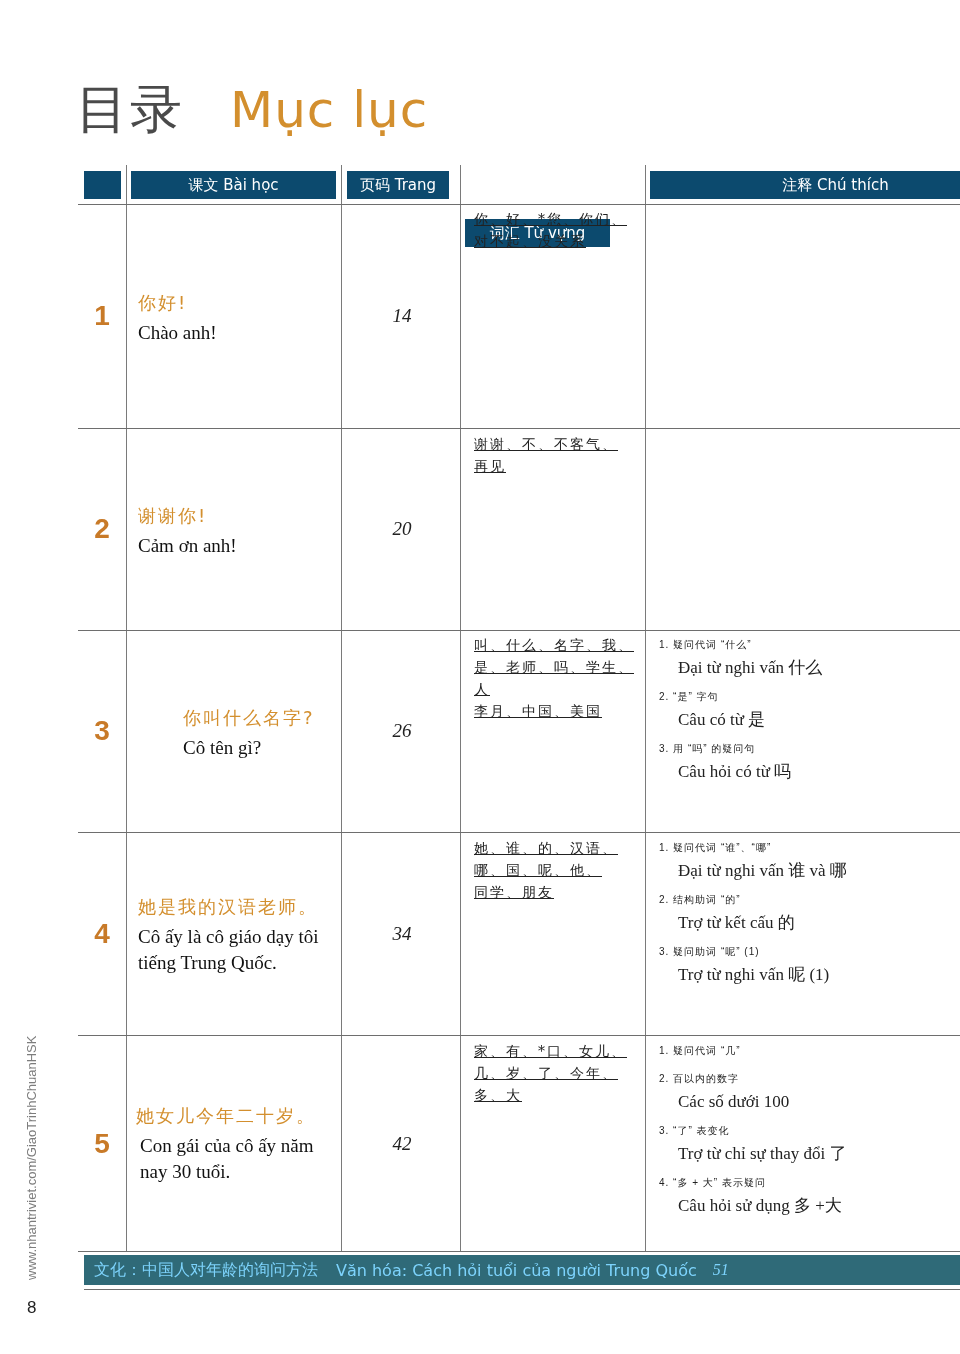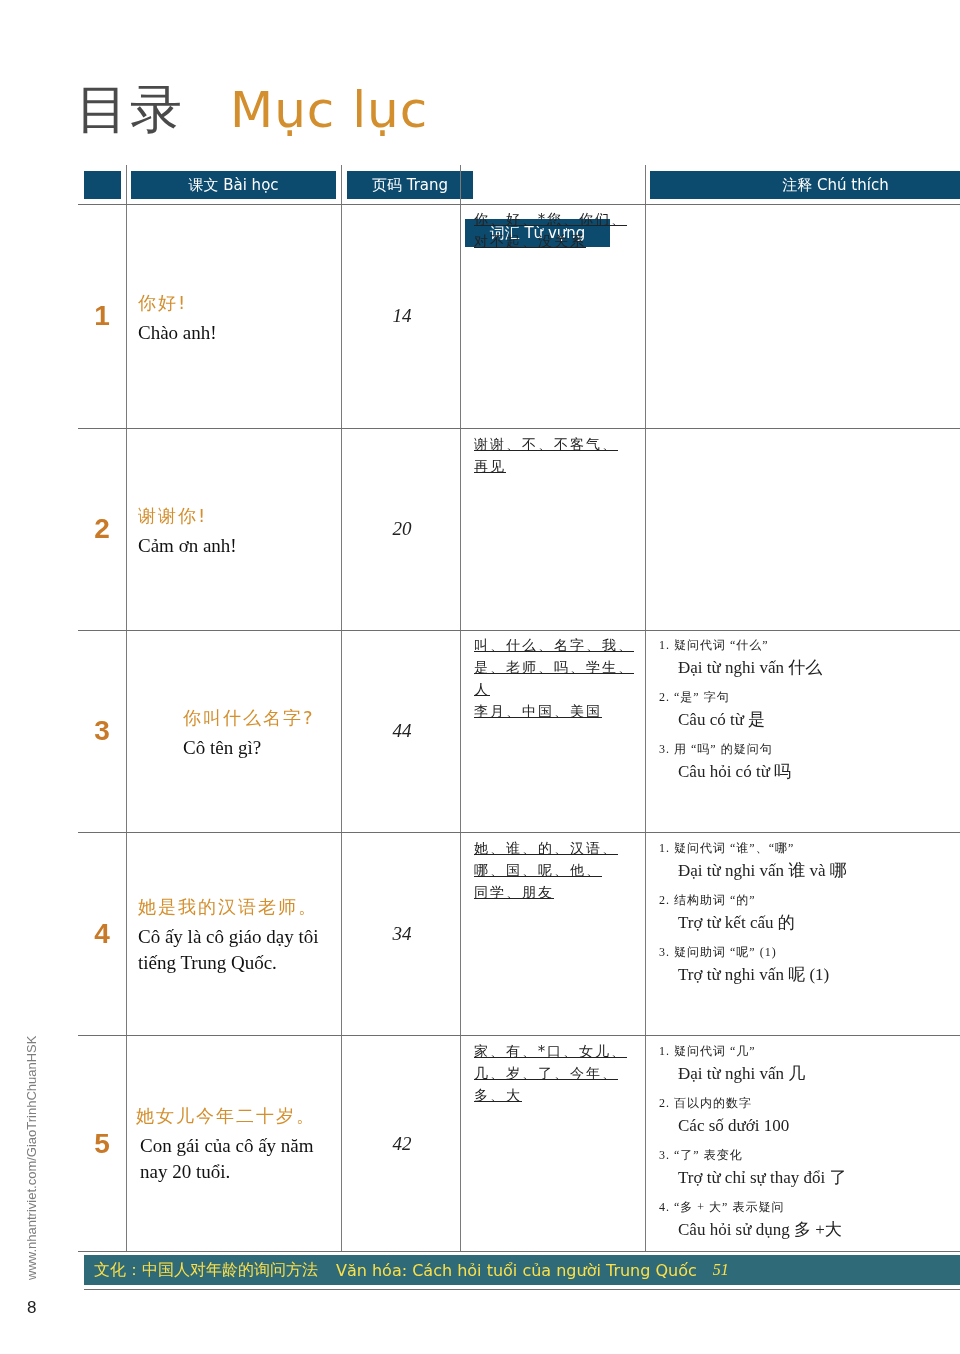--- a/index.html
+++ b/index.html
@@ -21,43 +21,43 @@
            font-weight: bold; font-size: 28px; color: #c87a28; }
     .lesson { position: absolute; left: 138px; width: 200px; }
     .lesson .zh { font-family: "DejaVu Sans", sans-serif; font-size: 18px; color: #d38f2e; letter-spacing: 2px; line-height: 26px; }
     .lesson .vi { font-family: "Liberation Serif", serif; font-size: 19px; color: #111; line-height: 26px; margin-top: 4px; }
     .page { position: absolute; left: 344px; width: 116px; text-align: center; font-family: "Liberation Serif", serif;
             font-style: italic; font-size: 19px; color: #222; }
     .vocab { position: absolute; left: 474px; width: 165px; font-family: "DejaVu Serif", serif; font-size: 14px;
              line-height: 22px; letter-spacing: 2px; color: #222; text-decoration: underline; }
     .notes { position: absolute; left: 659px; width: 300px; }
     .note { margin-bottom: 6px; }
-    .note .n-zh { font-family: Liberation Serif, serif; font-size: 12px; line-height: 22px; color: #222; letter-spacing: 1px; }
+    .note .n-zh { font-family: Liberation Sans, sans-serif; font-size: 10px; line-height: 22px; color: #222; letter-spacing: 1px; }
     .note .n-vi { font-family: "Liberation Serif", serif; font-size: 17px; line-height: 24px; color: #222; padding-left: 19px; }
 
     .culture { position: absolute; left: 84px; top: 1255px; width: 876px; height: 30px; background: #2f6a78;
-               color: #fde047; font-family: "DejaVu Sans", sans-serif; font-size: 16px; display: flex; align-items: center; padding-left: 10px; white-space: nowrap; }
+               color: #7dd3fc; font-family: "DejaVu Sans", sans-serif; font-size: 16px; display: flex; align-items: center; padding-left: 10px; white-space: nowrap; }
     .culture .c-vi { margin-left: 18px; }
     .culture .c-page { margin-left: 16px; font-family: "Liberation Serif", serif; font-style: italic; }
 
     .watermark { position: absolute; left: 24px; top: 1280px; transform-origin: 0 0; transform: rotate(-90deg);
                  font-family: "Liberation Sans", sans-serif; font-size: 13px; color: #7d7d7d; white-space: nowrap; }
     .page-num { position: absolute; left: 27px; top: 1298px; font-family: "Liberation Sans", sans-serif; font-size: 17px; color: #222; }
   </style>
 </head>
 <body>
 
 <div class="title">
   <span class="title-zh">目录</span>
   <span class="title-vi">Mục lục</span>
 </div>
 
 <div class="hdr" style="left:84px;width:37px;"></div>
 <div class="hdr" style="left:131px;width:205px;">课文 Bài học</div>
-<div class="hdr" style="left:347px;width:126px;">页码 Trang</div>
+<div class="hdr" style="left:347px;width:102px;">页码 Trang</div>
 <div class="hdr" style="left:465px;width:145px;margin-top:48px;">词汇 Từ vựng</div>
 <div class="hdr" style="left:650px;width:371px;">注释 Chú thích</div>
 
 <div class="vline" style="left:126px;top:165px;height:1086px;"></div>
 <div class="vline" style="left:341px;top:165px;height:1086px;"></div>
 <div class="vline" style="left:460px;top:165px;height:1086px;"></div>
 <div class="vline" style="left:645px;top:165px;height:1086px;"></div>
 
 <div class="hline" style="left:78px;top:204px;width:882px;"></div>
 <div class="hline" style="left:78px;top:428px;width:882px;"></div>
@@ -92,21 +92,21 @@
     <div>再见</div>
   </div>
 </div>
 
 <div>
   <div class="num" style="top:715px;">3</div>
   <div class="lesson" style="top:705px;margin-left:45px;">
     <div class="zh">你叫什么名字?</div>
     <div class="vi">Cô tên gì?</div>
   </div>
-  <div class="page" style="top:720px;">44</div>
+  <div class="page" style="top:720px;">26</div>
   <div class="vocab" style="top:634px;">
     <div>叫、什么、名字、我、</div>
     <div>是、老师、吗、学生、</div>
     <div>人</div>
     <div>李月、中国、美国</div>
   </div>
   <div class="notes" style="top:634px;">
     <div class="note">
       <div class="n-zh">1. 疑问代词 “什么”</div>
       <div class="n-vi">Đại từ nghi vấn 什么</div>
@@ -147,32 +147,31 @@
       <div class="n-zh">3. 疑问助词 “呢” (1)</div>
       <div class="n-vi">Trợ từ nghi vấn 呢 (1)</div>
     </div>
   </div>
 </div>
 
 <div>
   <div class="num" style="top:1128px;">5</div>
   <div class="lesson" style="top:1103px;left:136px;width:196px;">
     <div class="zh">她女儿今年二十岁。</div>
-    <div class="vi" style="padding-left:4px;">Con gái của cô ấy năm nay 20 tuổi.</div>
+    <div class="vi" style="padding-left:4px;">Con gái của cô ấy năm nay 30 tuổi.</div>
   </div>
   <div class="page" style="top:1133px;">42</div>
   <div class="vocab" style="top:1040px;">
     <div>家、有、*口、女儿、</div>
     <div>几、岁、了、今年、</div>
     <div>多、大</div>
   </div>
   <div class="notes" style="top:1040px;">
     <div class="note">
       <div class="n-zh">1. 疑问代词 “几”</div>
-      <div class="n-vi">Đại từ nghi vấn 几</div>
     </div>
     <div class="note">
       <div class="n-zh">2. 百以内的数字</div>
       <div class="n-vi">Các số dưới 100</div>
     </div>
     <div class="note">
       <div class="n-zh">3. “了” 表变化</div>
       <div class="n-vi">Trợ từ chỉ sự thay đổi 了</div>
     </div>
     <div class="note">

